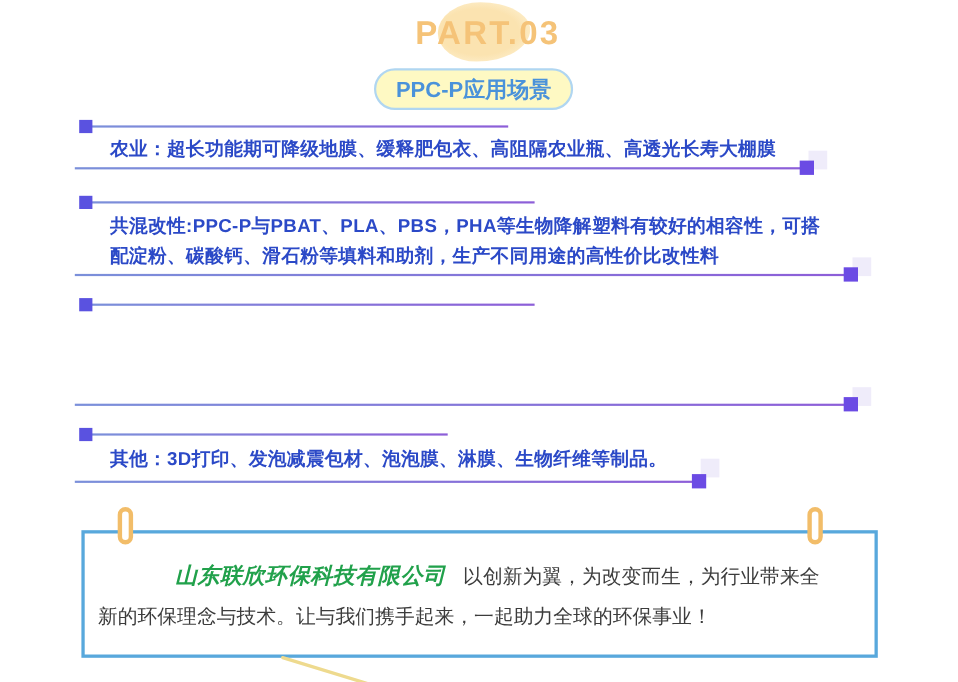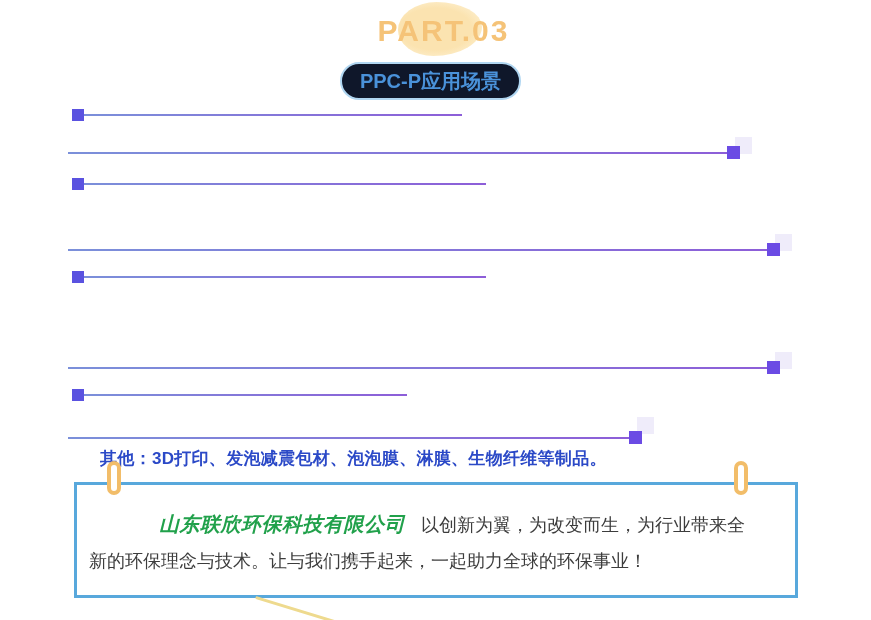--- a/index.html
+++ b/index.html
@@ -25,21 +25,21 @@
 
   
   .blob{position:absolute;left:398px;top:2px;width:84px;height:54px;
     background:radial-gradient(ellipse at 45% 50%, var(--blob-orange) 55%, #fdeecb 80%, rgba(253,238,203,0) 100%);
     border-radius:46% 54% 58% 42% / 52% 46% 54% 48%;}
   .part-label{position:absolute;left:0;top:14px;width:871px;text-align:center;
     font-size:30px;font-weight:bold;letter-spacing:2px;color:var(--part-orange);padding-left:16px;}
 
   
   .pill{position:absolute;left:340px;top:62px;width:181px;height:38px;
-    border:2px solid var(--pill-border);border-radius:20px;background:#0f172a;
+    border:2px solid var(--pill-border);border-radius:20px;background:#fef9c3;
     display:flex;align-items:center;justify-content:center;}
   .pill span{font-size:20px;font-weight:bold;color:var(--pill-text);}
 
   
   .rule{position:absolute;height:2px;background:linear-gradient(90deg,var(--line-blue),var(--line-purple));}
   .lsq{position:absolute;width:12px;height:12px;background:#5a52e0;}
   .esq{position:absolute;width:13px;height:13px;background:var(--square-purple);}
   .ghost{position:absolute;width:17px;height:17px;background:var(--square-ghost);}
 
   .stext{position:absolute;font-size:17px;font-weight:bold;color:var(--accent-blue);
@@ -55,21 +55,21 @@
   .s2-text{left:100px;top:192px;width:652px;}
   .s2-bot{left:68px;top:249px;width:700px;}
   .s2-esq{left:767px;top:243px;} .s2-ghost{left:775px;top:234px;}
   
   .s3-top{left:82px;top:276px;width:404px;} .s3-lsq{left:72px;top:271px;}
   .s3-text{left:100px;top:285px;width:658px;}
   .s3-bot{left:68px;top:367px;width:700px;}
   .s3-esq{left:767px;top:361px;} .s3-ghost{left:775px;top:352px;}
   
   .s4-top{left:82px;top:394px;width:325px;} .s4-lsq{left:72px;top:389px;}
-  .s4-text{left:100px;top:404px;width:658px;margin-top:41px;}
+  .s4-text{left:100px;top:404px;width:658px;}
   .s4-bot{left:68px;top:437px;width:562px;}
   .s4-esq{left:629px;top:431px;} .s4-ghost{left:637px;top:417px;}
 
   
   .info-box{position:absolute;left:74px;top:482px;width:724px;height:116px;
     border:3px solid var(--box-border);background:#ffffff;}
   .pin{position:absolute;width:14px;height:34px;border:4px solid var(--pin-orange);
     border-radius:11px;background:#ffffff;}
   .pin-left{left:107px;top:461px;}
   .pin-right{left:734px;top:461px;}
@@ -87,26 +87,28 @@
 
   <div class="blob"></div>
   <div class="part-label">PART.03</div>
 
   <div class="pill">
     <span>PPC-P应用场景</span>
   </div>
 
   <div class="rule s1-top"></div>
   <div class="lsq s1-lsq"></div>
+  <p class="stext s1-text">农业：超长功能期可降级地膜、缓释肥包衣、高阻隔农业瓶、高透光长寿大棚膜</p>
   <div class="rule s1-bot"></div>
   <div class="ghost s1-ghost"></div>
   <div class="esq s1-esq"></div>
 
   <div class="rule s2-top"></div>
   <div class="lsq s2-lsq"></div>
+  <p class="stext s2-text">共混改性:PPC-P与PBAT、PLA、PBS，PHA等生物降解塑料有较好的相容性，可搭配淀粉、碳酸钙、滑石粉等填料和助剂，生产不同用途的高性价比改性料</p>
   <div class="rule s2-bot"></div>
   <div class="ghost s2-ghost"></div>
   <div class="esq s2-esq"></div>
 
   <div class="rule s3-top"></div>
   <div class="lsq s3-lsq"></div>
   <div class="rule s3-bot"></div>
   <div class="ghost s3-ghost"></div>
   <div class="esq s3-esq"></div>
 

